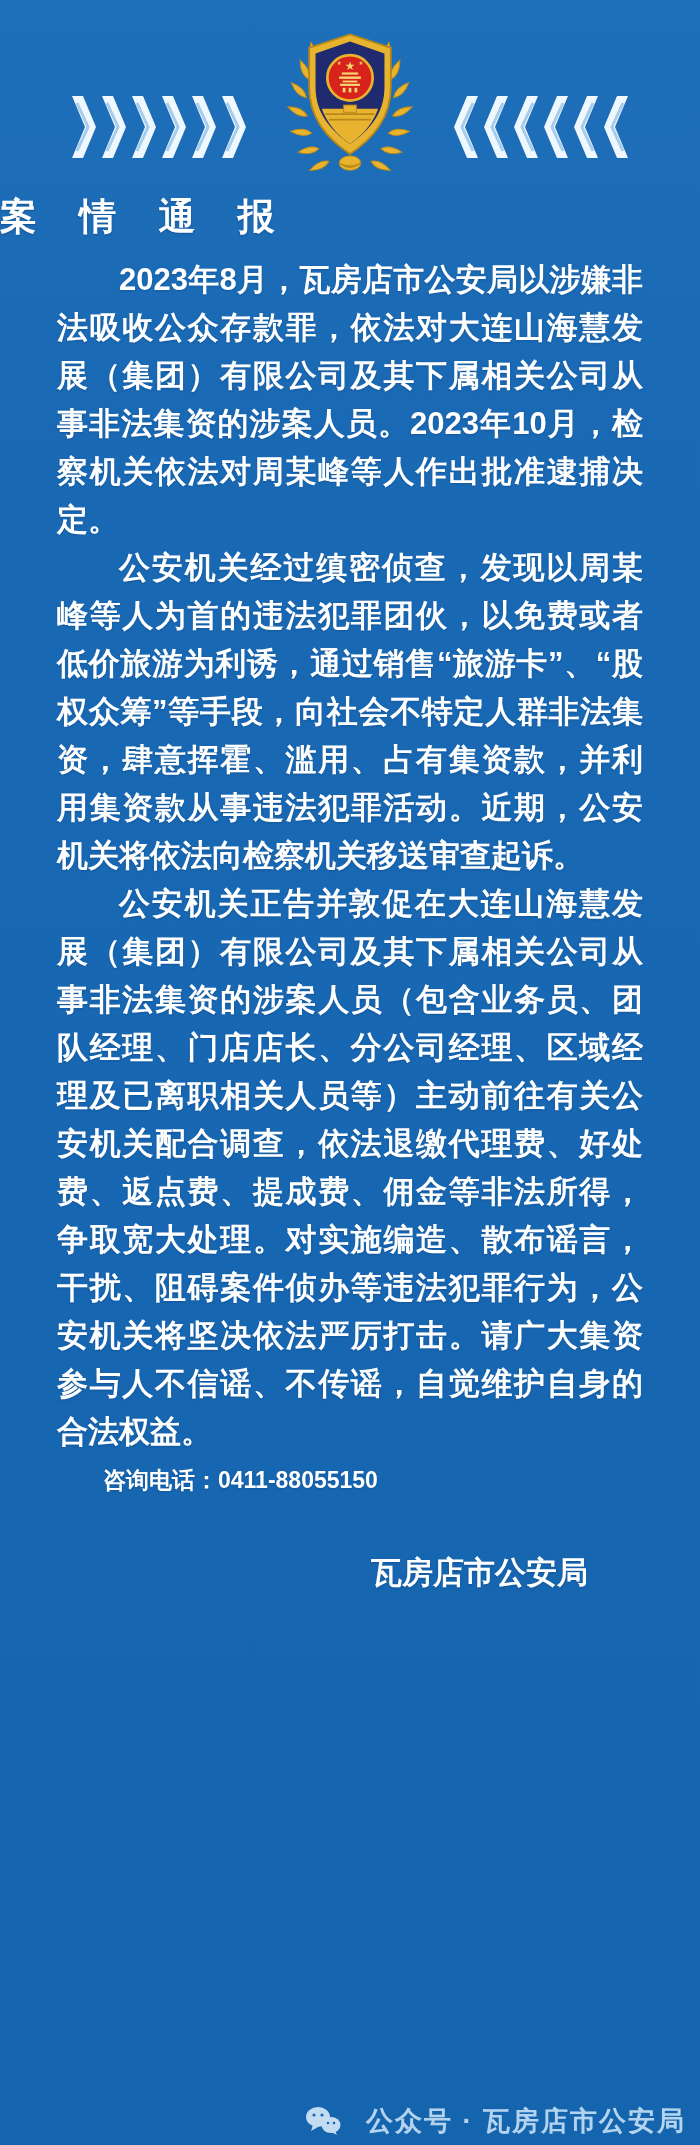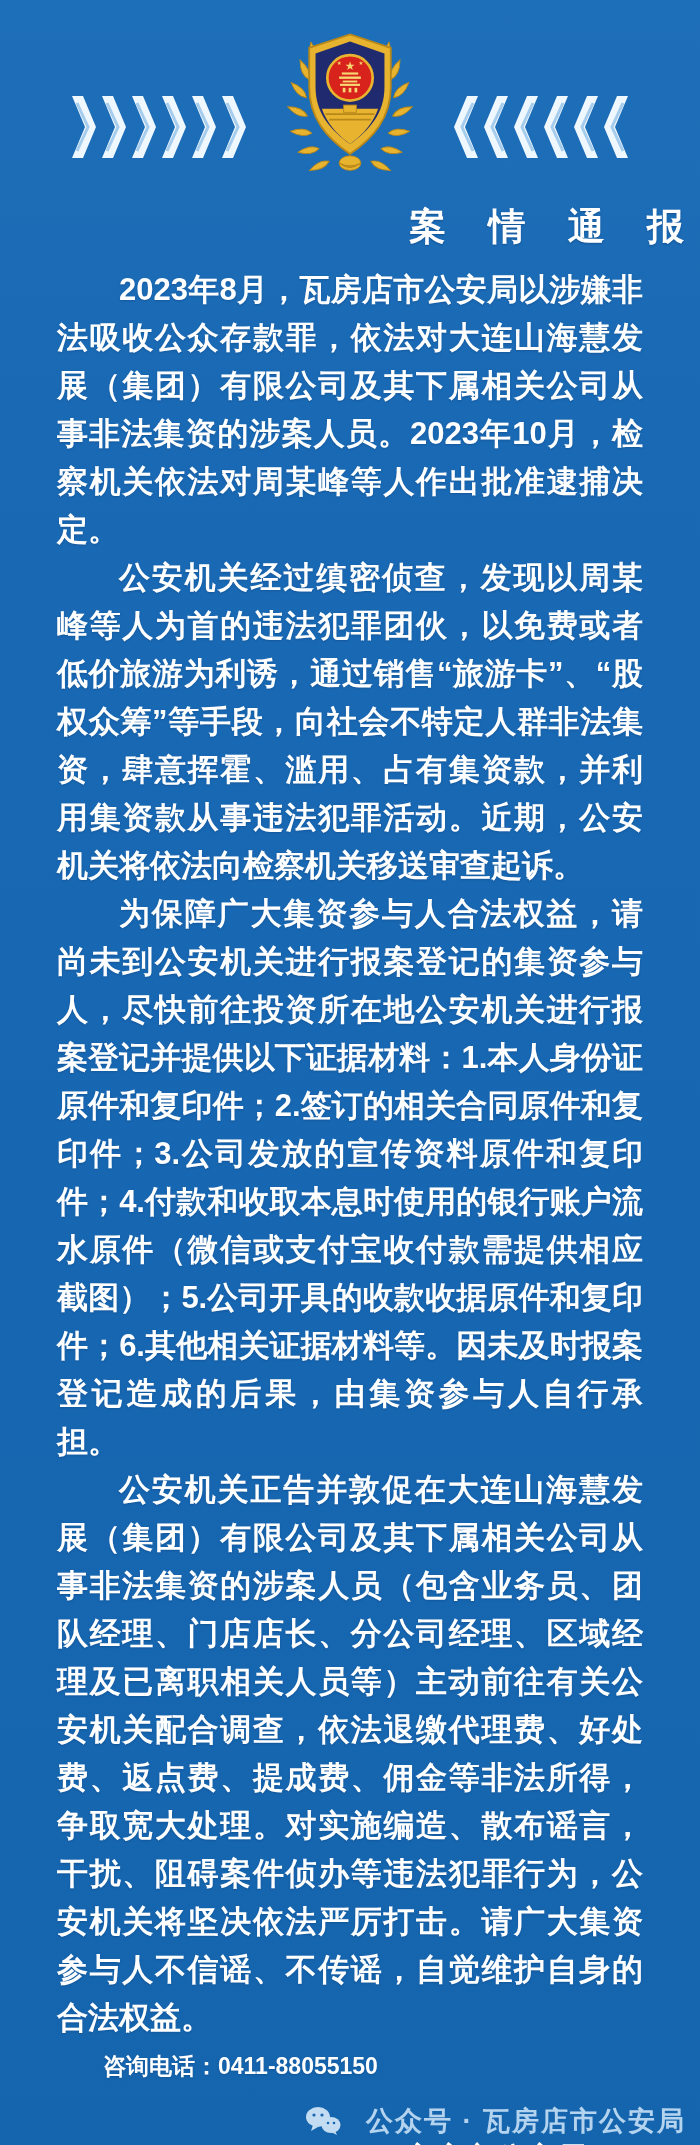--- a/index.html
+++ b/index.html
@@ -14,24 +14,24 @@
   }
   
   .header{position:relative;height:182px;}
   .chevrons{position:absolute;top:96px;display:flex;gap:3px;}
   .chevrons.left{left:70px;}
   .chevrons.right{right:70px;}
   .chev{display:block;}
   .badge-wrap{position:absolute;left:50%;top:18px;transform:translateX(-50%);}
   
   .title{
-    text-align:right;
+    text-align:left;
     font-size:37px;font-weight:700;
     letter-spacing:16px;
-    margin:20px 0 6px 0;
+    margin:10px 0 6px 0;
     text-shadow:0 1px 2px rgba(0,40,90,.35);
   }
   
   .article{
     padding:8px 57px 0 57px;
     font-size:31px;font-weight:600;
     line-height:48px;
     text-shadow:0 1px 2px rgba(0,40,90,.25);
   }
   .article p{
@@ -188,21 +188,20 @@
           </g>
         </svg>
     </div>
   </div>
 
   <div class="title">案 情 通 报</div>
 
   <div class="article">
     <p>2023年8月，瓦房店市公安局以涉嫌非法吸收公众存款罪，依法对大连山海慧发展（集团）有限公司及其下属相关公司从事非法集资的涉案人员。2023年10月，检察机关依法对周某峰等人作出批准逮捕决定。</p>
     <p>公安机关经过缜密侦查，发现以周某峰等人为首的违法犯罪团伙，以免费或者低价旅游为利诱，通过销售“旅游卡”、“股权众筹”等手段，向社会不特定人群非法集资，肆意挥霍、滥用、占有集资款，并利用集资款从事违法犯罪活动。近期，公安机关将依法向检察机关移送审查起诉。</p>
-    <p>为保障广大集资参与人合法权益，请尚未到公安机关进行报案登记的集资参与人，尽快前往投资所在地公安机关进行报案登记并提供以下证据材料：1.本人身份证原件和复印件；2.签订的相关合同原件和复印件；3.公司发放的宣传资料原件和复印件；4.付款和收取本息时使用的银行账户流水原件（微信或支付宝收付款需提供相应截图）；5.公司开具的收款收据原件和复印件；6.其他相关证据材料等。因未及时报案登记造成的后果，由集资参与人自行承担。</p>
     <p>公安机关正告并敦促在大连山海慧发展（集团）有限公司及其下属相关公司从事非法集资的涉案人员（包含业务员、团队经理、门店店长、分公司经理、区域经理及已离职相关人员等）主动前往有关公安机关配合调查，依法退缴代理费、好处费、返点费、提成费、佣金等非法所得，争取宽大处理。对实施编造、散布谣言，干扰、阻碍案件侦办等违法犯罪行为，公安机关将坚决依法严厉打击。请广大集资参与人不信谣、不传谣，自觉维护自身的合法权益。</p>
   </div>
   <div class="phone-line">咨询电话：0411-88055150</div>
 
   <div class="sign-block">
     <div class="signature">瓦房店市公安局</div>
 
   </div>
 
   <div class="watermark">

